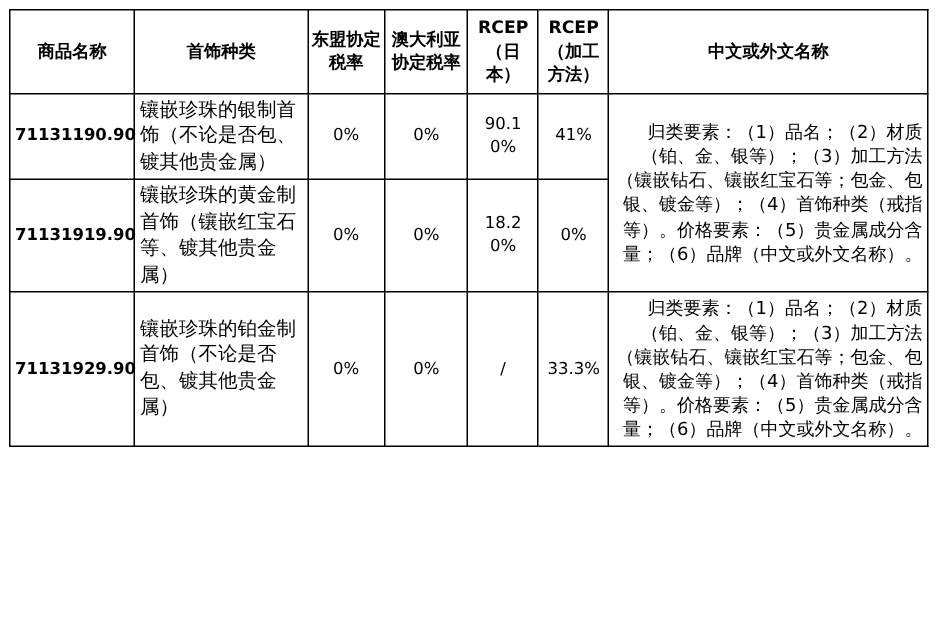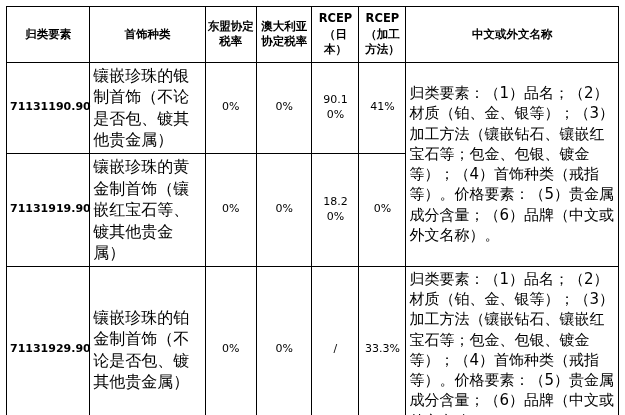--- a/index.html
+++ b/index.html
@@ -50,51 +50,51 @@
   col.c-spec    { width: 199px; }
 
   td.code {
     text-align: center;
     font-size: 11px;
     white-space: nowrap;
     font-weight: bold;
   }
   td.name {
     text-align: left;
-    font-size: 16px;
+    font-size: 13px;
     margin-left: 40px;
   }
   td.rate {
     text-align: center;
     font-size: 11px;
   }
   td.spec {
-    text-align: left;
-    font-size: 15px;
+    text-align: right;
+    font-size: 12px;
     line-height: 1.5;
   }
 </style>
 </head>
 <body>
 
 <div id="sheet">
 
   <table class="tariff">
     <colgroup>
       <col class="c-code">
       <col class="c-name">
       <col class="c-asean">
       <col class="c-aus">
       <col class="c-rcepjp">
       <col class="c-rcepau">
       <col class="c-spec">
     </colgroup>
     <thead>
       <tr>
-        <th>归类要素</th>
+        <th>商品名称</th>
         <th>首饰种类</th>
         <th>东盟协定税率</th>
         <th>澳大利亚协定税率</th>
         <th>RCEP（日本）</th>
         <th>RCEP（加工方法）</th>
         <th>中文或外文名称</th>
       </tr>
     </thead>
     <tbody>
       <tr>

